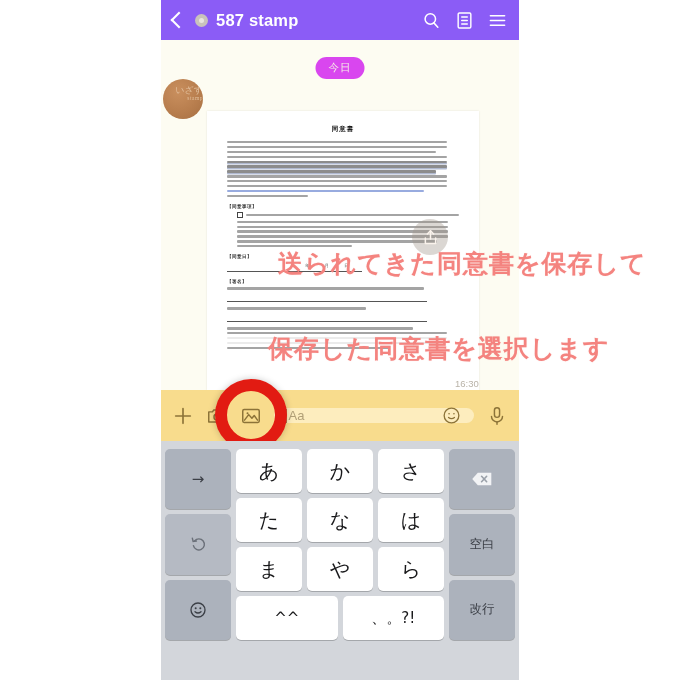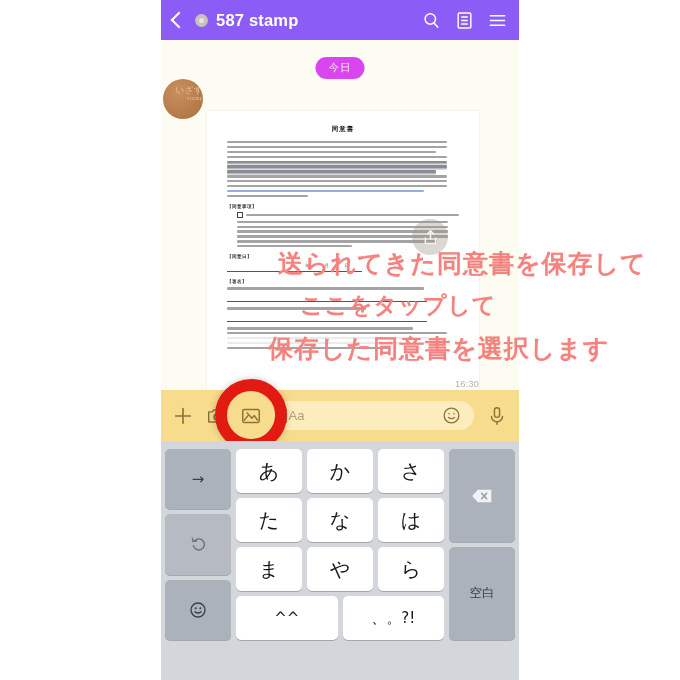--- a/index.html
+++ b/index.html
@@ -129,21 +129,21 @@
 
   
   .toolbar{
     position:absolute;left:0;top:390px;width:358px;height:51px;
     background:#F8DC8D;display:flex;align-items:center;box-sizing:border-box;
     padding:0 11px;gap:12px;
   }
   .tb-ic{width:22px;height:22px;flex:0 0 auto;}
   .tb-ic svg{display:block;}
   .input-pill{
-    flex:1 1 auto;height:29px;background:#FDEDBE;border-radius:15px;
+    flex:1 1 auto;height:15px;background:#FDEDBE;border-radius:15px;
     display:flex;align-items:center;padding:6px 11px;box-sizing:border-box;
     position:relative;min-width:0;
   }
   .caret{width:1.6px;height:14px;background:#9b8757;margin-right:2px;flex:0 0 auto;}
   .ph{color:#B2A077;font-size:13px;}
   .pill-right{margin-left:auto;display:flex;align-items:center;gap:2px;}
 
   
   .ring{
     position:absolute;left:215px;top:379px;width:72px;height:72px;border-radius:50%;
@@ -279,21 +279,20 @@
 
   <div class="save-btn">
     <svg viewBox="0 0 24 24" width="19" height="19" fill="none" stroke="#FAF3EC" stroke-width="1.9" stroke-linecap="round" stroke-linejoin="round">
       <path d="M12 3.5 L12 14"></path>
         <path d="M8 7.5 L12 3.5 L16 7.5"></path>
       <path d="M5.5 12.5 L5.5 19.5 L18.5 19.5 L18.5 12.5"></path>
     </svg>
   </div>
 
   <div class="anno anno1">送られてきた同意書を保存して</div>
-  <div class="anno anno2">ここをタップして</div>
   <div class="anno anno3">保存した同意書を選択します</div>
 
   <div class="ts-msg">16:30</div>
 
   <div class="toolbar" style="left:161px;">
     <span class="tb-ic">
       <svg viewBox="0 0 24 24" width="22" height="22" fill="none" stroke="#8C7338" stroke-width="1.8" stroke-linecap="round">
         <line x1="12" y1="4" x2="12" y2="20"></line>
           <line x1="4" y1="12" x2="20" y2="12"></line>
       </svg>
@@ -381,17 +380,18 @@
 
       <div class="kb-right">
         <div class="key fn">
           <svg viewBox="0 0 26 20" width="22" height="18" fill="none" stroke="#f2f3f5" stroke-width="1.6" stroke-linecap="round">
             <path d="M8 2.5 L24 2.5 L24 17.5 L8 17.5 L1.5 10 Z" fill="#f2f3f5" stroke="none"></path>
             <line x1="12.5" y1="6.8" x2="18.5" y2="13.2" stroke="#9aa0a9" stroke-width="1.9"></line>
             <line x1="18.5" y1="6.8" x2="12.5" y2="13.2" stroke="#9aa0a9" stroke-width="1.9"></line>
           </svg>
         </div>
         <div class="key fn sm">空白</div>
+        <div class="key fn sm tall">改行</div>
       </div>
 
     </div>
   </div>
 </div>
 
 </body></html>

